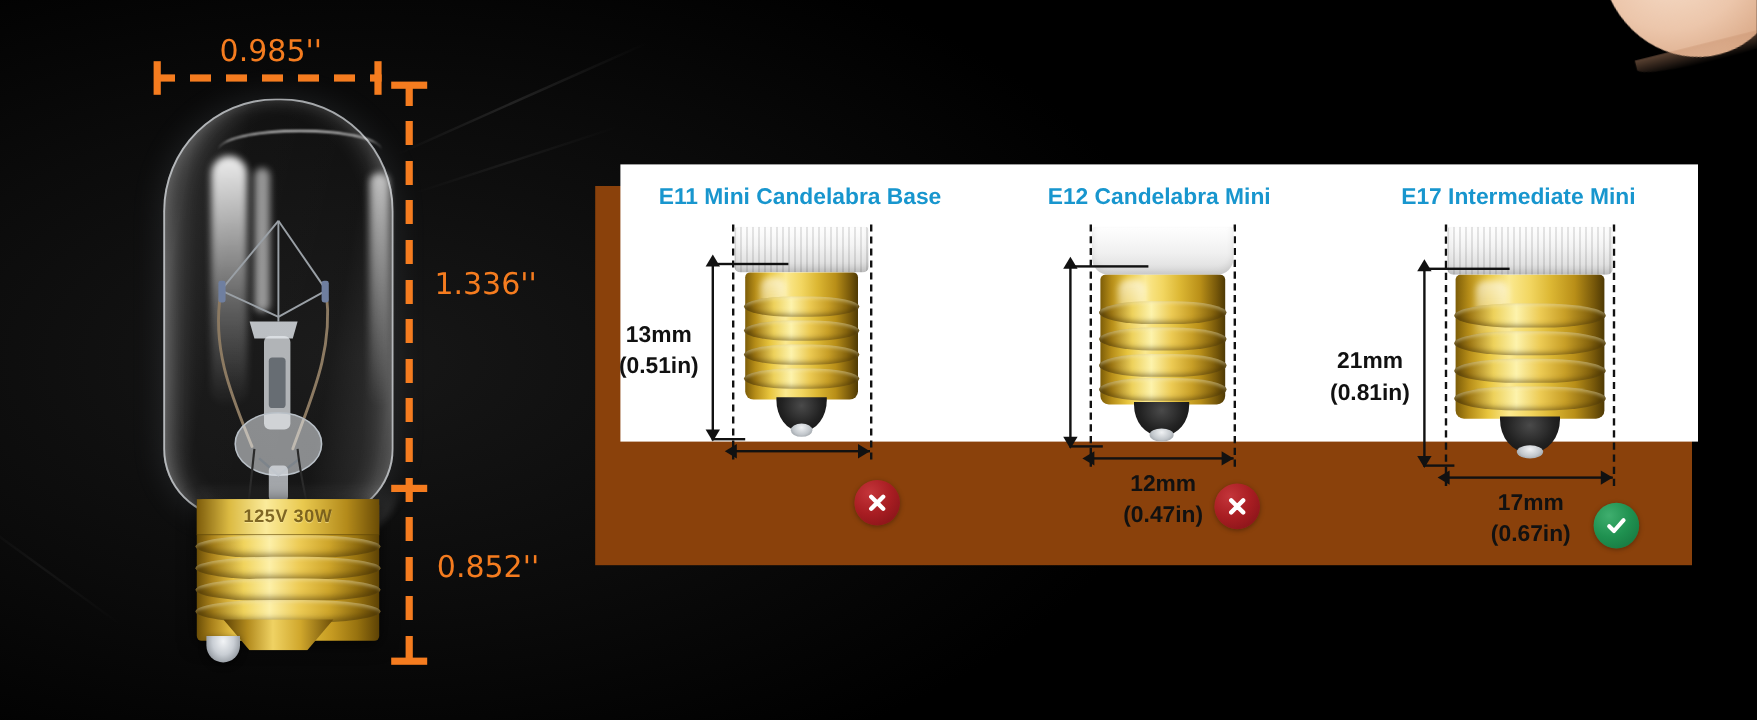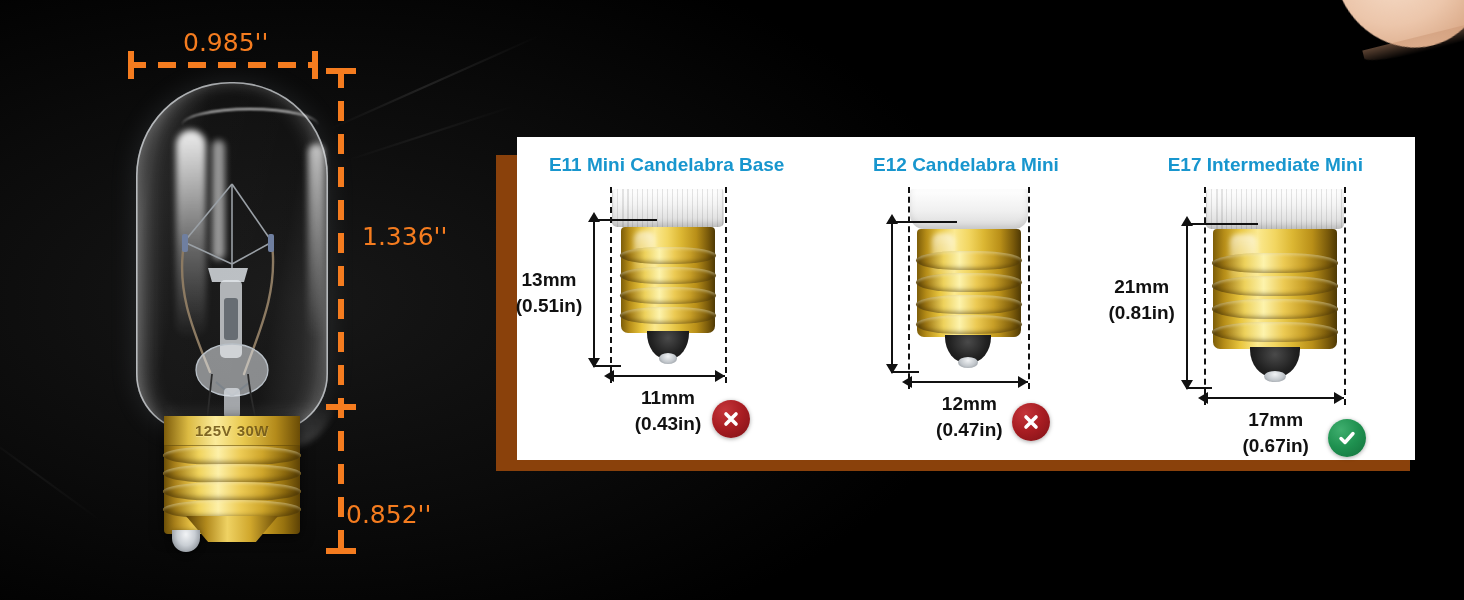--- a/index.html
+++ b/index.html
@@ -82,21 +82,21 @@
     border-radius:0 0 50px 50px;
     background:linear-gradient(180deg, rgba(255,255,255,0), rgba(255,255,255,.22));
     filter:blur(3px);
   }
 
   
   .filament { position:absolute; left:18px; top:22px; width:192px; height:350px; }
 
   
   .base {
-    position:absolute; left:46px; top:356px; width:136px; height:118px;
+    position:absolute; left:46px; top:356px; width:152px; height:118px;
     border-radius:5px 5px 4px 4px;
     background:linear-gradient(90deg,
       #6b4e07 0%, #a8801a 8%, #e8c245 20%, #fbe78e 33%, #f3d55f 46%,
       #e0bb3a 60%, #c59a21 74%, #97720f 88%, #5d4205 100%);
     box-shadow:0 3px 14px rgba(0,0,0,.65);
   }
   .base-collar {
     position:absolute; left:0; top:0; width:100%; height:30px;
     background:linear-gradient(90deg,#7d5c0b,#dcbb43 18%,#fbeb9b 38%,#e9c94f 58%,#b48b1b 82%,#6a4c06 100%);
     border-bottom:1px solid rgba(90,66,6,.55);
@@ -143,29 +143,29 @@
       var(--acc) 0 20px, transparent 20px 33px);
   }
   .dim-label {
     position:absolute; color:var(--acc);
     font-size:25px; font-weight:400;
     font-family:"DejaVu Sans", sans-serif;
     white-space:nowrap;
   }
   .lbl-width { left:183px; top:28px; }
   .lbl-total { left:362px; top:222px; }
-  .lbl-base  { left:346px; top:458px;margin-top:42px; }
+  .lbl-base  { left:364px; top:458px; }
 
   
   .panel-frame {
     position:absolute; left:496px; top:155px; width:914px; height:316px;
     background:#8a410b;
   }
   .panel {
-    position:absolute; left:517px; top:137px; width:898px; height:323px;
+    position:absolute; left:517px; top:137px; width:898px; height:231px;
     background:#ffffff;
   }
   .panel-cols {
     position:absolute; inset:0; display:flex;
   }
   .col { flex:1; position:relative; }
 
   .col-title {
     position:absolute; top:17px; left:0; width:100%;
     text-align:center; color:var(--blue);
@@ -348,24 +348,20 @@
         <div class="dash-h" style="left:76px; top:34px; width:64px;"></div>
         <div class="dash-h" style="left:76px; top:180px; width:28px;"></div>
         <div class="m-label" style="left:-8px; top:82px; width:80px;">
           <span>13mm</span>
           <span class="l2">(0.51in)</span>
         </div>
 
         <div class="dash-h" style="left:94px; top:190px; width:114px;"></div>
         <div class="arrow arr-left" style="left:87px; top:185px;"></div>
         <div class="arrow arr-right" style="left:198px; top:185px;"></div>
-        <div class="m-label" style="left:111px; top:200px; width:80px;">
-          <span>11mm</span>
-          <span class="l2">(0.43in)</span>
-        </div>
 
         <div class="badge badge-no" style="left:195px; top:215px;">
           <svg width="22" height="22" viewBox="0 0 22 22">
             <path d="M6 6 L16 16 M16 6 L6 16" stroke="#fff" stroke-width="3.6" stroke-linecap="round"></path>
           </svg>
         </div>
       </div>
     </div>
 
     <div class="col">
@@ -420,21 +416,21 @@
           <div class="shell-ring" style="top:70px; height:20px;"></div>
           <div class="shell-ring" style="top:93px; height:20px;"></div>
         </div>
         <div class="tipcap" style="left:134px; top:162px; width:50px; height:30px;"></div>
 
         <div class="dash-v" style="left:70px; top:38px; height:164px; border-left:2.2px solid #111;"></div>
         <div class="arrow arr-up" style="left:65px; top:31px;"></div>
         <div class="arrow arr-down" style="left:65px; top:195px;"></div>
         <div class="dash-h" style="left:70px; top:38px; width:72px;"></div>
         <div class="dash-h" style="left:70px; top:202px; width:26px;"></div>
-        <div class="m-label" style="left:-16px; top:89px; width:84px;">
+        <div class="m-label" style="left:-16px; top:104px; width:84px;">
           <span>21mm</span>
           <span class="l2">(0.81in)</span>
         </div>
 
         <div class="dash-h" style="left:89px; top:212px; width:139px;"></div>
         <div class="arrow arr-left" style="left:82px; top:207px;"></div>
         <div class="arrow arr-right" style="left:218px; top:207px;"></div>
         <div class="m-label" style="left:118px; top:222px; width:84px;">
           <span>17mm</span>
           <span class="l2">(0.67in)</span>

